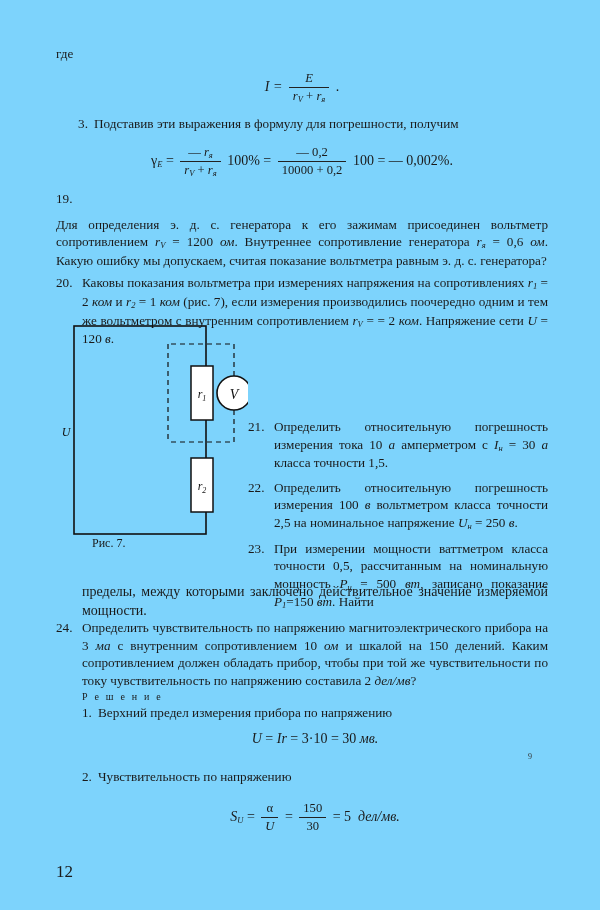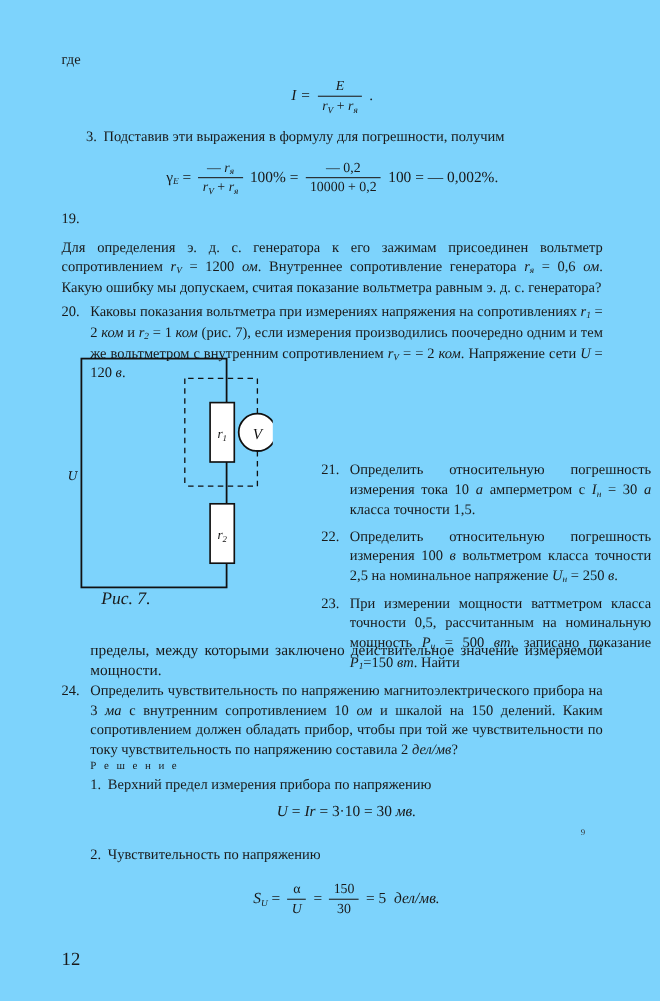--- a/index.html
+++ b/index.html
@@ -168,24 +168,24 @@
 
       <path d="M176 58 L176 26 L110 26" fill="none" stroke="#111" stroke-width="1.2" stroke-dasharray="5,4"></path>
       <path d="M176 92 L176 124 L110 124" fill="none" stroke="#111" stroke-width="1.2" stroke-dasharray="5,4"></path>
 
       <path d="M110 26 L110 124" fill="none" stroke="#111" stroke-width="1.2" stroke-dasharray="5,4"></path>
 
       <text x="144" y="80" font-family="Liberation Serif, serif" font-style="italic" font-size="12" text-anchor="middle" fill="#111">r<tspan font-size="8" dy="3">1</tspan></text>
       <text x="144" y="172" font-family="Liberation Serif, serif" font-style="italic" font-size="12" text-anchor="middle" fill="#111">r<tspan font-size="8" dy="3">2</tspan></text>
       <text x="8" y="118" font-family="Liberation Serif, serif" font-style="italic" font-size="12" text-anchor="middle" fill="#111">U</text>
     </svg>
-    <div style="position:absolute; left:34px; top:218px; font-size:16px;font-style:italic;">Рис. 7.</div>
-  </div>
-
-  <div style="position:absolute; left:248px; top:418px; width:300px;margin-left:44px;">
+    <div style="position:absolute; left:34px; top:218px; font-size:12px;">Рис. 7.</div>
+  </div>
+
+  <div style="position:absolute; left:248px; top:418px; width:300px;">
     <div class="num-item" style="margin-top:0;">
       <div class="n">21.</div>
       <div class="body">
         Определить относительную погрешность измерения тока 10 <i>а</i> амперметром с <i>I</i><span class="sub">н</span> = 30 <i>а</i> класса точности 1,5.
       </div>
     </div>
     <div class="num-item">
       <div class="n">22.</div>
       <div class="body">
         Определить относительную погрешность измерения 100 <i>в</i> вольтметром класса точности 2,5 на номинальное напряжение <i>U</i><span class="sub">н</span> = 250 <i>в</i>.

